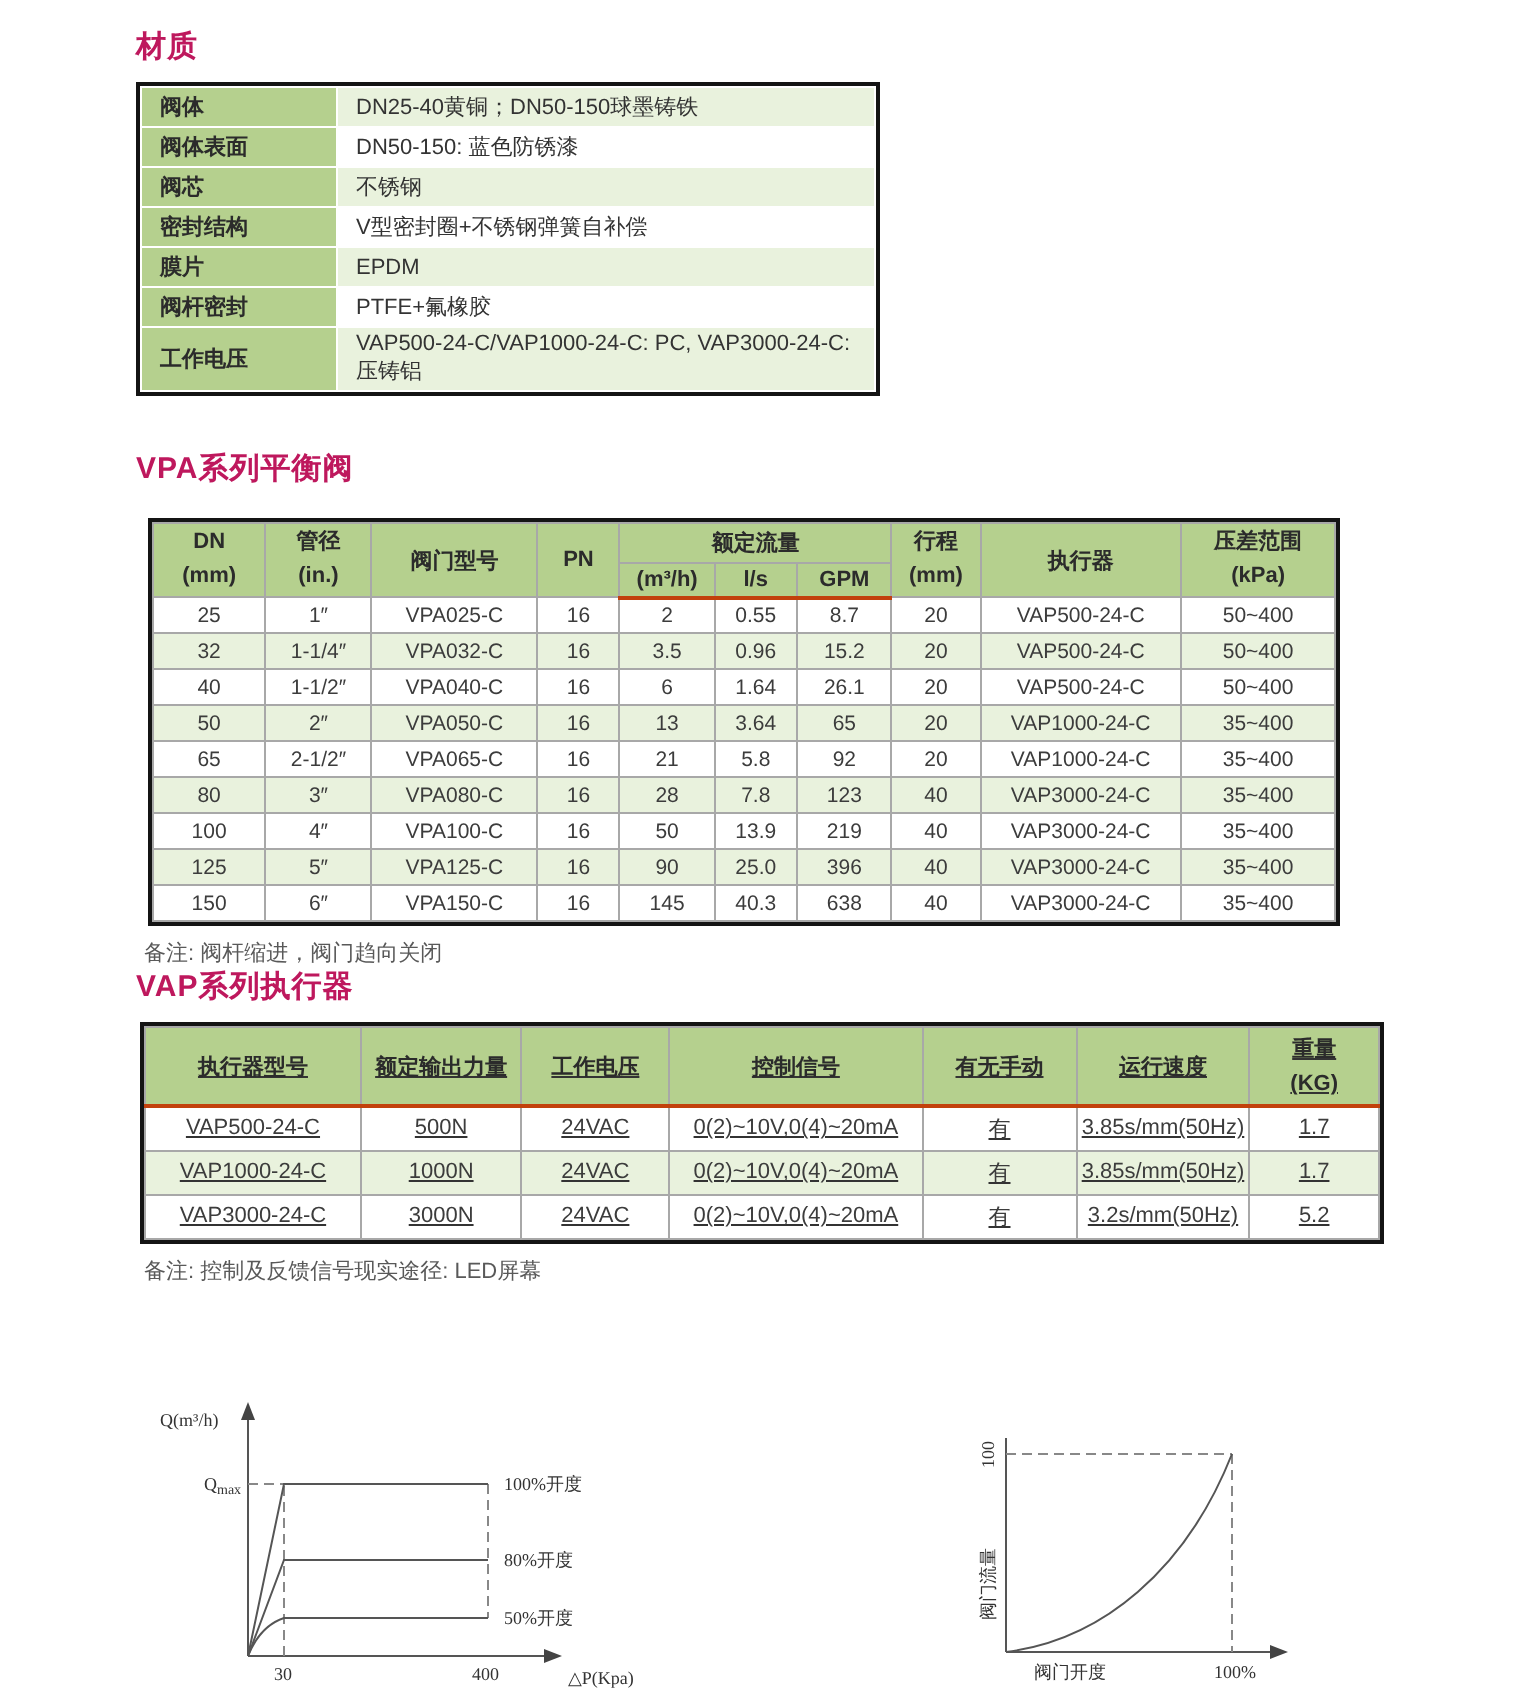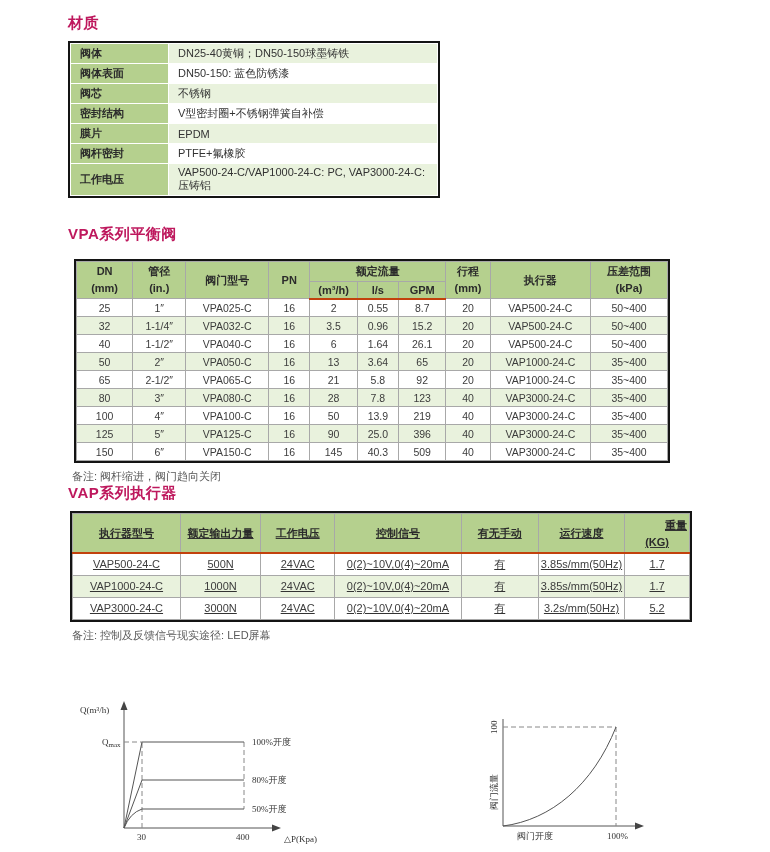--- a/index.html
+++ b/index.html
@@ -60,21 +60,21 @@
     color: #2b2b2b;
     padding: 1px 2px;
   }
   table.spec-table thead tr:last-child th { border-bottom: 2px solid #c2410c; }
   table.spec-table td { font-size: 10.5px; color: #3c3c3c; background: #fff; padding: 0 2px; }
   table.vpa-table td { height: 18px; }
   table.vpa-table tbody tr:nth-child(even) td { background: #e9f2dd; }
   table.vap-table td { height: 22px; font-size: 11px; }
   table.vap-table tbody tr:nth-child(2) td { background: #e9f2dd; }
   .th-line { display: block; line-height: 1.55; }
-  .th-top { padding-top: 2px; text-align: right; }
+  .th-top { padding-top: 2px; }
   p.note {
     font-size: 11px;
     color: #595959;
     margin: 6px 0 0 4px;
   }
   .sec-gap-1 { margin-top: 27px; }
   .sec-gap-2 { }
 
   
   .charts-row { display: flex; margin-top: 28px; }
@@ -279,21 +279,21 @@
             <td>VAP3000-24-C</td>
               <td>35~400</td>
           </tr>
           <tr>
             <td>150</td>
               <td>6″</td>
             <td>VPA150-C</td>
               <td>16</td>
             <td>145</td>
               <td>40.3</td>
-            <td>509</td>
+            <td>638</td>
               <td>40</td>
             <td>VAP3000-24-C</td>
               <td>35~400</td>
           </tr>
         </tbody>
       </table>
     </div>
     <p class="note">备注: 阀杆缩进，阀门趋向关闭</p>
   </section>
 

